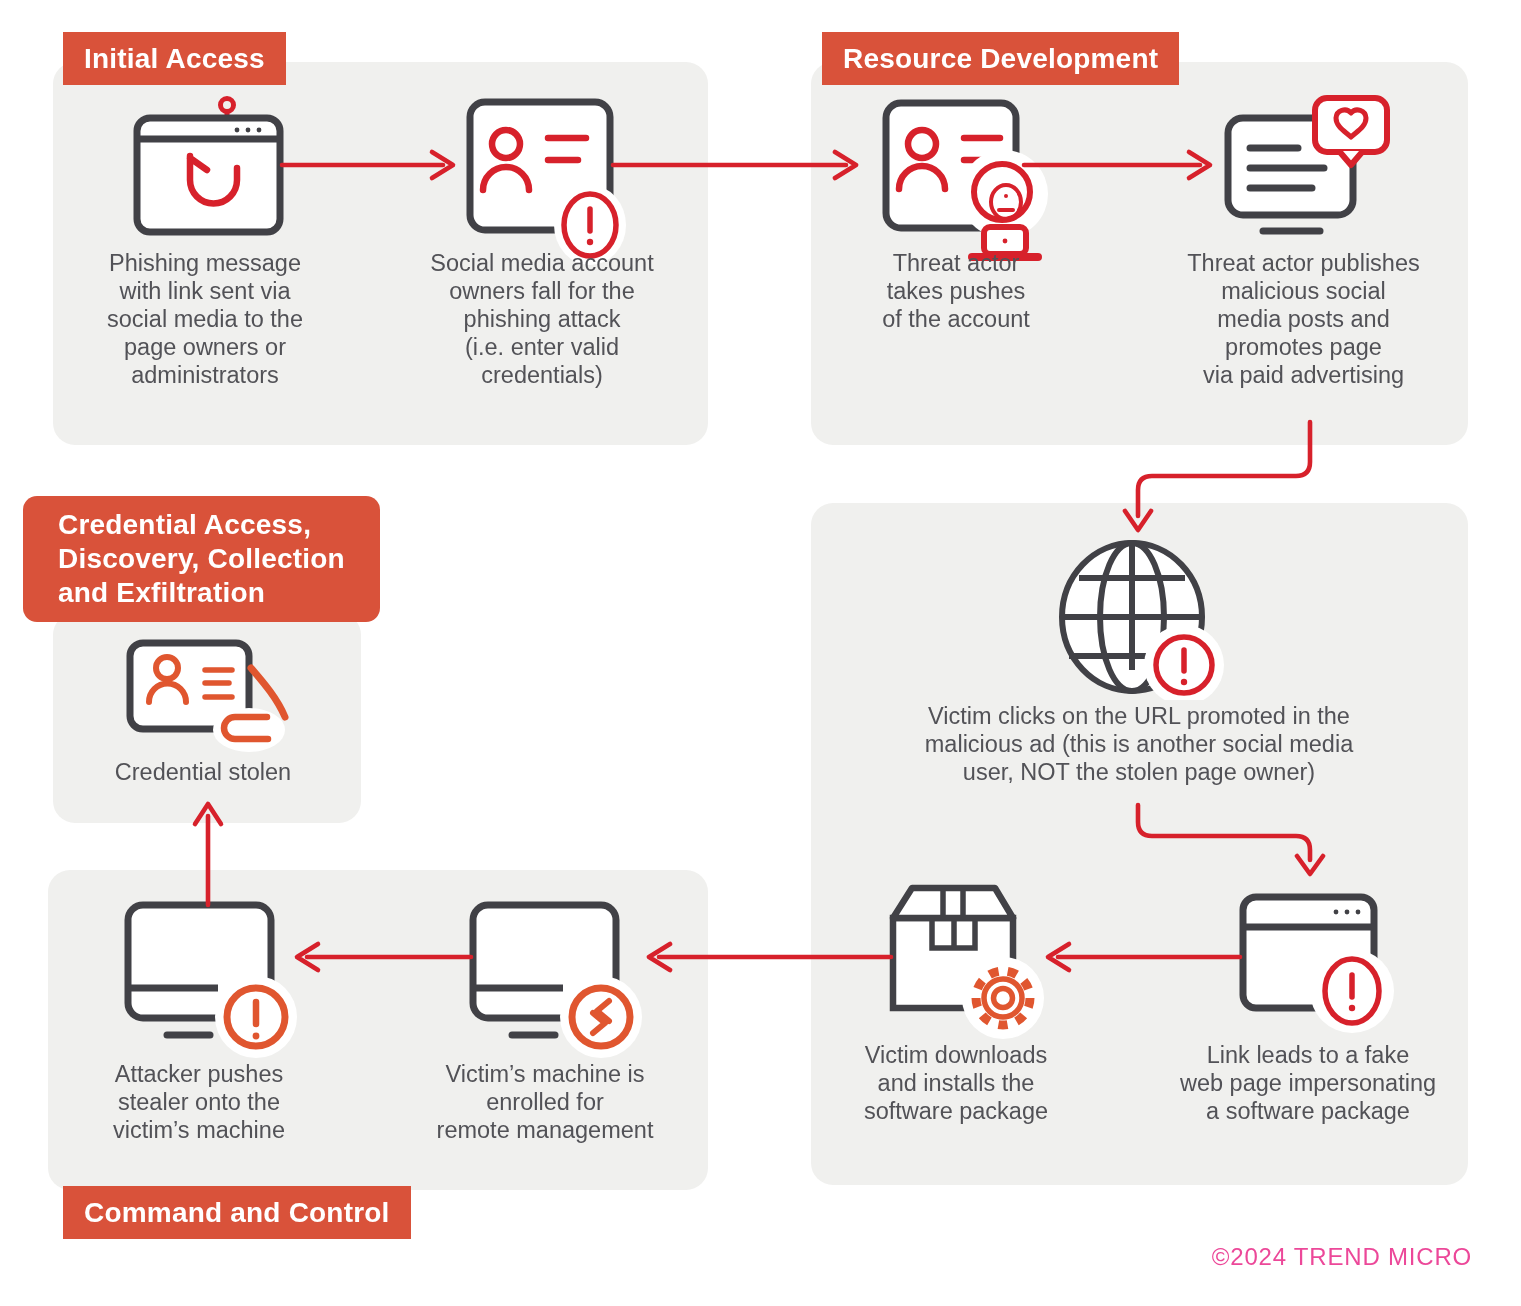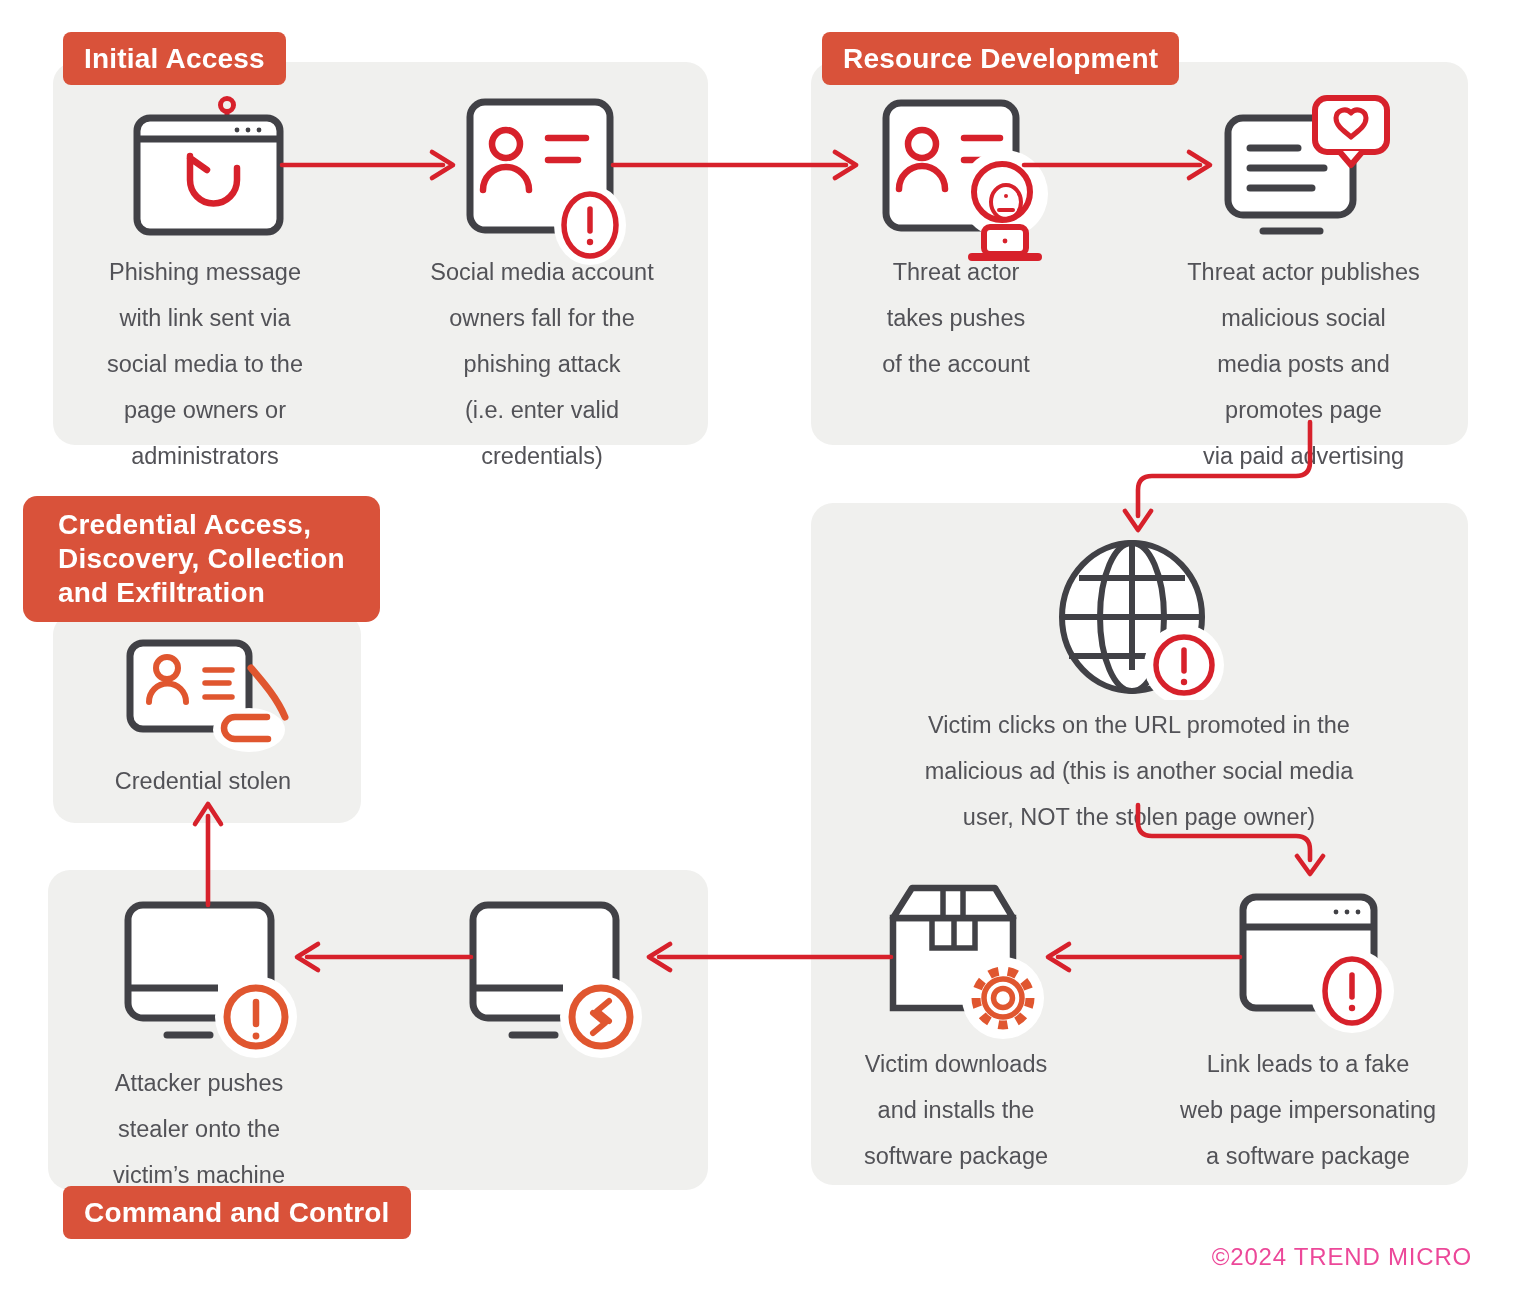--- a/index.html
+++ b/index.html
@@ -1,23 +1,23 @@
 <!DOCTYPE html>
 <html><head>
 <meta charset="utf-8">
 <style>
   html,body{margin:0;padding:0;background:#ffffff;}
   .stage{position:relative;width:1521px;height:1306px;background:#ffffff;overflow:hidden;
          font-family:"Liberation Sans",sans-serif;}
   .panel{position:absolute;background:#f0f0ee;border-radius:22px;}
   .badge{position:absolute;background:#d9523a;color:#ffffff;font-weight:700;
-         font-size:28px;line-height:33px;padding:10px 21px;border-radius:8px;
+         font-size:28px;line-height:33px;padding:10px 21px;border-radius:0;
          white-space:pre-line;letter-spacing:.2px;z-index:6;}
   .caption{position:absolute;text-align:center;white-space:pre-line;color:#525257;
-           font-size:23.5px;line-height:46px;z-index:4;}
+           font-size:23.5px;line-height:28px;z-index:4;}
   .icon{position:absolute;z-index:3;}
   .arrows{position:absolute;left:0;top:0;z-index:5;pointer-events:none;}
   .copyright{position:absolute;right:49px;top:1243px;color:#ec4899;font-size:24px;
              letter-spacing:.8px;z-index:4;}
 </style>
 </head>
 <body>
 
 <div class="stage">
 
@@ -186,20 +186,23 @@
 user, NOT the stolen page owner)</div>
   <div class="caption" style="left:836px;top:1041px;width:240px;">Victim downloads
 and installs the
 software package</div>
   <div class="caption" style="left:1158px;top:1041px;width:300px;">Link leads to a fake
 web page impersonating
 a software package</div>
   <div class="caption" style="left:93px;top:1060px;width:212px;">Attacker pushes
 stealer onto the
 victim’s machine</div>
+  <div class="caption" style="left:420px;top:1060px;width:250px;">Victim’s machine is
+enrolled for
+remote management</div>
   <div class="caption" style="left:95px;top:758px;width:216px;">Credential stolen</div>
 
   <svg class="arrows" width="1521" height="1306" viewBox="0 0 1521 1306" fill="none" stroke="#d7212b" stroke-width="4.6" stroke-linecap="round" stroke-linejoin="round">
     <path d="M 282 165 H 443 M 432 152 L 453 165 L 432 178"></path>
     <path d="M 613 165 H 846 M 835 152 L 856 165 L 835 178"></path>
     <path d="M 1024 165 H 1200 M 1189 152 L 1210 165 L 1189 178"></path>
     <path d="M 1310 422 V 462 Q 1310 476 1296 476 H 1152 Q 1138 476 1138 490 V 516 M 1125 511 L 1138 530 L 1151 511"></path>
     <path d="M 1138 805 V 822 Q 1138 836 1152 836 H 1296 Q 1310 836 1310 850 V 860 M 1297 856 L 1310 874 L 1323 856"></path>
     <path d="M 1240 957 H 1058 M 1069 944 L 1048 957 L 1069 970"></path>
     <path d="M 891 957 H 659 M 670 944 L 649 957 L 670 970"></path>

